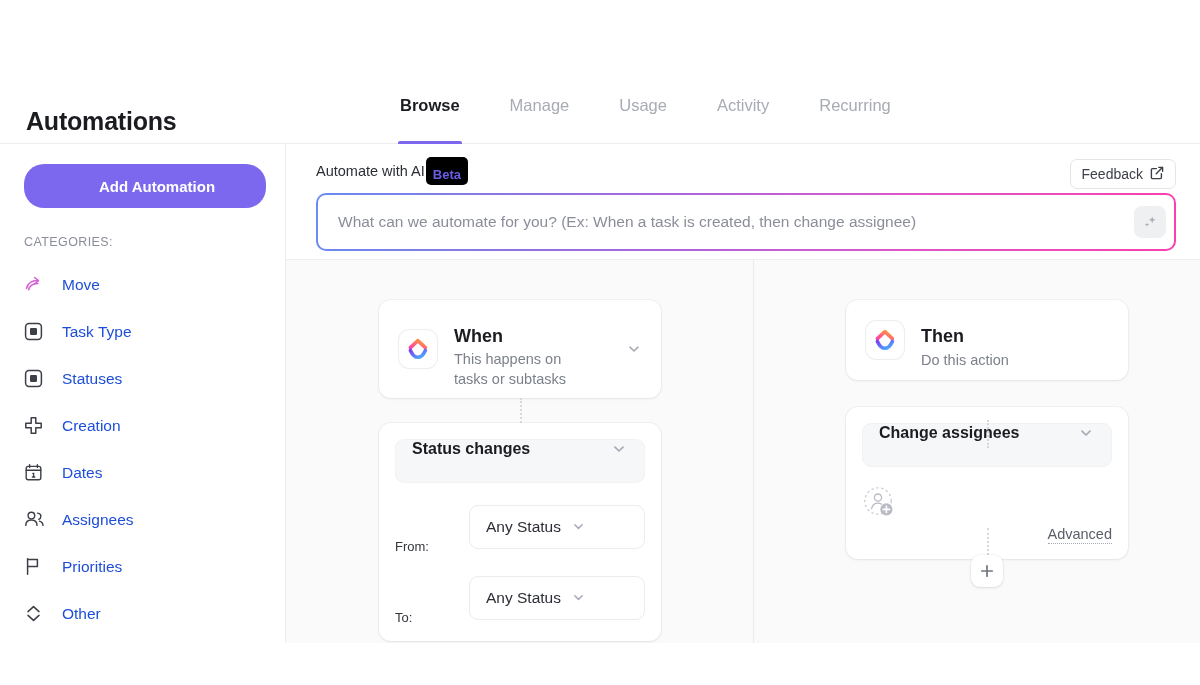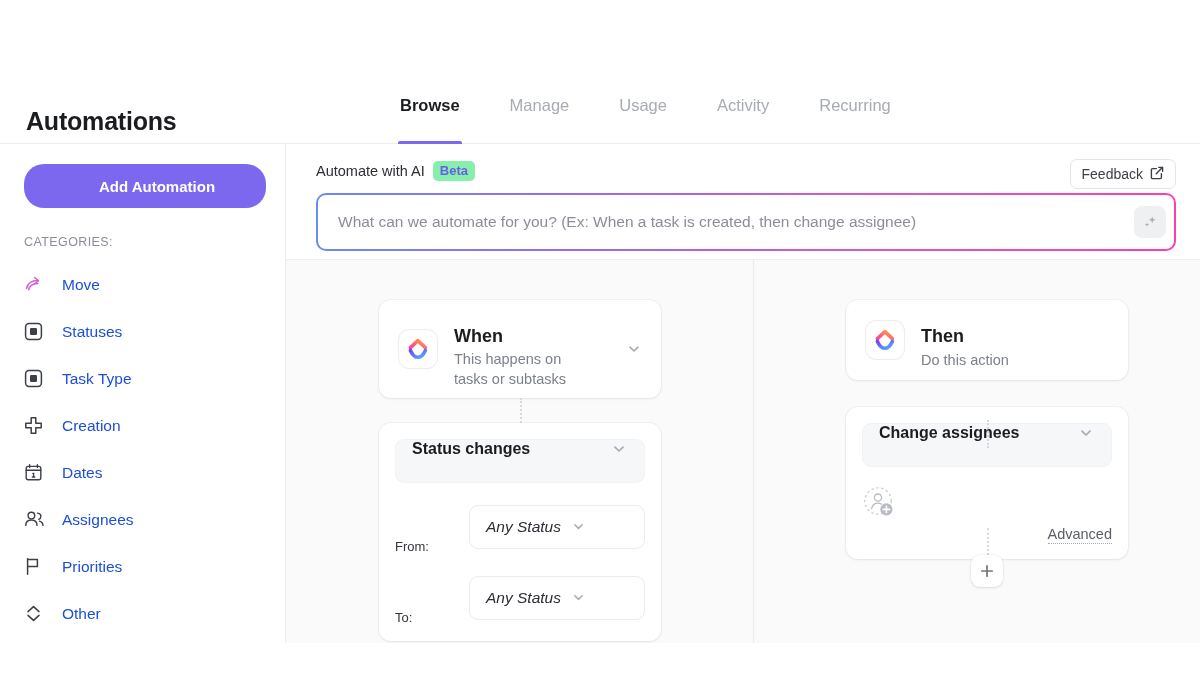--- a/index.html
+++ b/index.html
@@ -121,24 +121,24 @@
     position: relative;
   }
   .ai-head {
     display: flex; align-items: center;
     height: 22px;
   }
   .ai-title {
     font-size: 14.5px; color: #2c2e35;
   }
   .beta-badge {
-    margin-left: 8px;
-    background: #86efac; color: #6b5ce7;
+    margin-left: 1px;
+    background: #000000; color: #6b5ce7;
     font-size: 13px; font-weight: 700;
-    padding: 3px 7px 4px 7px; border-radius: 5px;
+    padding: 11px 7px 4px 7px; border-radius: 5px;
     line-height: 1;
   }
   .feedback-btn {
     position: absolute; right: 24px; top: 15px;
     height: 30px;
     display: flex; align-items: center; gap: 7px;
     padding: 0 11px;
     border: 1px solid #e3e5e9; border-radius: 7px;
     background: #ffffff;
     font-size: 14px; color: #3c3f47;
@@ -273,21 +273,21 @@
     flex: 1; height: 44px;
     background: #ffffff;
     border: 1px solid #ebecef;
     border-radius: 9px;
     display: flex; align-items: center;
     padding: 0 16px;
     gap: 9px;
     cursor: pointer;
   }
   .row-select .v {
-    font-size: 15.5px; color: #2c2e35; font-style: italic;
+    font-size: 15.5px; color: #2c2e35;
   }
 
   .assignee-row {
     display: flex; align-items: center;
     margin-top: 18px; height: 34px;
   }
   .avatar-add {
     width: 34px; height: 34px;
     position: relative;
   }
@@ -360,31 +360,31 @@
           <span class="cat-text">Move</span>
         </div>
 
         <div class="cat-item">
           <span class="cat-ico">
             <svg width="19" height="19" viewBox="0 0 19 19" fill="none" stroke="currentColor" stroke-width="1.5">
               <rect x="1.6" y="1.6" width="15.8" height="15.8" rx="3.4"></rect>
               <rect x="6" y="6" width="7" height="7" rx="1.2" fill="currentColor" stroke="none"></rect>
             </svg>
           </span>
-          <span class="cat-text">Statuses</span>
+          <span class="cat-text">Task Type</span>
         </div>
 
         <div class="cat-item">
           <span class="cat-ico">
             <svg width="19" height="19" viewBox="0 0 19 19" fill="none" stroke="currentColor" stroke-width="1.5">
               <rect x="1.6" y="1.6" width="15.8" height="15.8" rx="3.4"></rect>
               <rect x="6" y="6" width="7" height="7" rx="1.2" fill="currentColor" stroke="none"></rect>
             </svg>
           </span>
-          <span class="cat-text">Task Type</span>
+          <span class="cat-text">Statuses</span>
         </div>
 
         <div class="cat-item">
           <span class="cat-ico">
             <svg width="19" height="19" viewBox="0 0 19 19" fill="none" stroke="currentColor" stroke-width="1.5" stroke-linejoin="round">
               <path d="M7.2 1.8 H11.8 V7.2 H17.2 V11.8 H11.8 V17.2 H7.2 V11.8 H1.8 V7.2 H7.2 Z"></path>
             </svg>
           </span>
           <span class="cat-text">Creation</span>
         </div>

